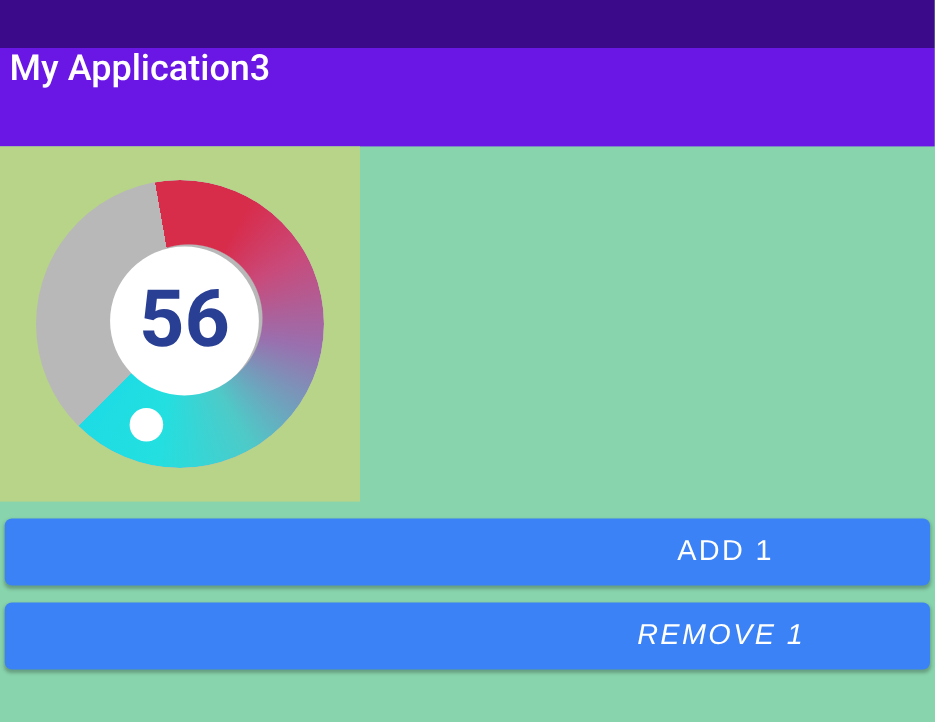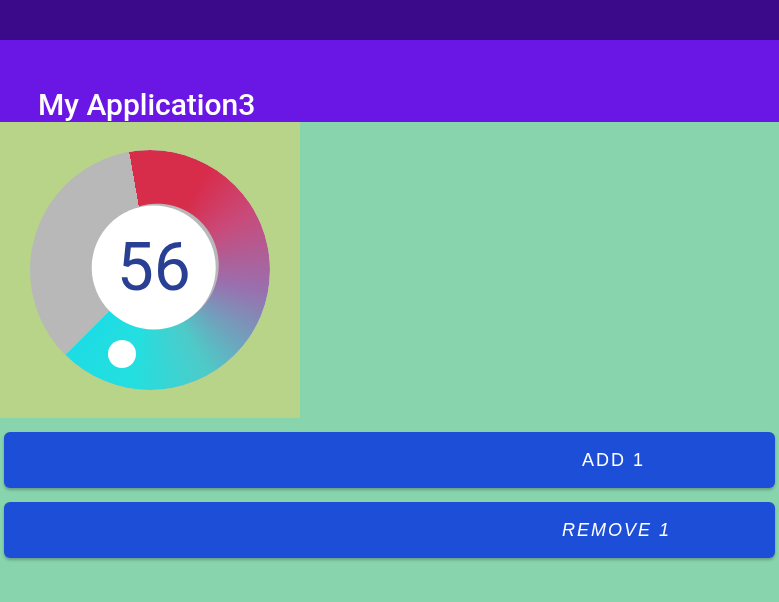--- a/index.html
+++ b/index.html
@@ -11,22 +11,22 @@
     background: #88d4ac;
   }
   .status-bar {
     height: 40px;
     background: #3a0a8b;
   }
   .app-bar {
     height: 82px;
     background: #6a16e4;
     display: flex;
-    align-items: flex-end;
-    padding-left: 38px;
+    align-items: flex-start;
+    padding-left: 8px;
   }
   .app-title {
     color: #ffffff;
     font-size: 30px;
     font-weight: 500;
   }
   .content {
     position: relative;
     width: 100%;
     height: calc(100% - 122px);
@@ -76,44 +76,44 @@
     height: 124px;
     transform: translate(-47%, -52%);
     background: #ffffff;
     border-radius: 50%;
     display: flex;
     align-items: center;
     justify-content: center;
   }
   .gauge .value {
     font-size: 66px;
-    font-weight: 400;
+    font-weight: 700;
     color: #293f94;
     line-height: 1;
   }
   .gauge .knob {
     position: absolute;
     width: 28px;
     height: 28px;
     background: #ffffff;
     border-radius: 50%;
     left: 78px;
     top: 190px;
   }
   .btn {
     position: absolute;
     left: 4px;
     right: 4px;
     height: 56px;
-    background: #1d4ed8;
+    background: #3b82f6;
     border: none;
     border-radius: 6px;
     box-shadow: 0 2px 3px rgba(0,0,0,0.25);
     color: #ffffff;
-    font-size: 18px;
+    font-size: 24px;
     font-weight: 500;
     letter-spacing: 2px;
     display: flex;
     align-items: center;
     justify-content: flex-end;
     padding-right: 130px;
     cursor: pointer;
     text-transform: uppercase;
   }
   .btn-add { top: 310px; }

